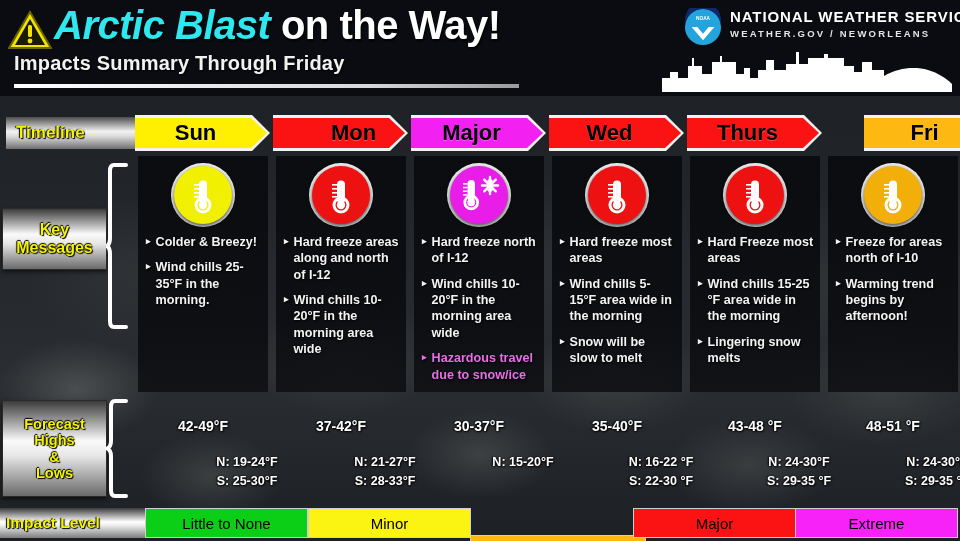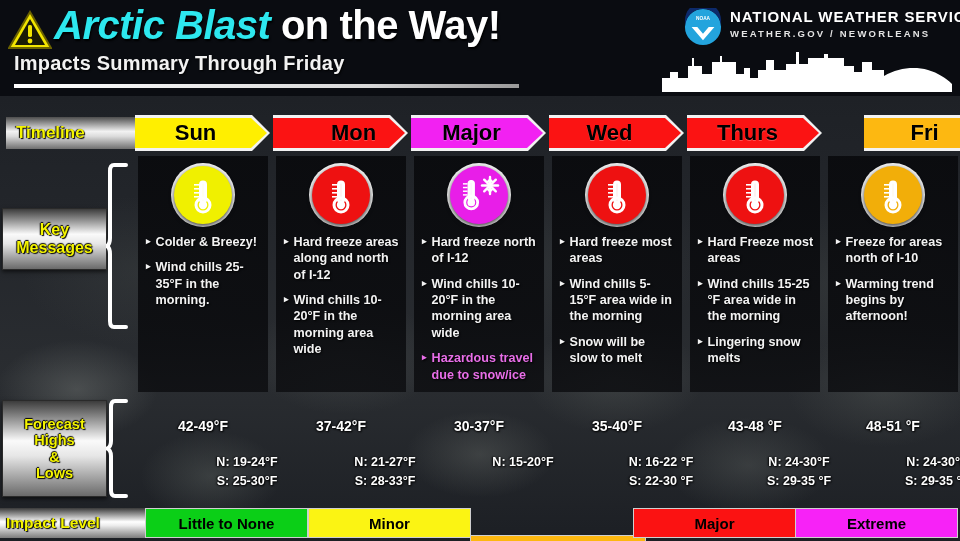--- a/index.html
+++ b/index.html
@@ -140,21 +140,21 @@
     background:linear-gradient(180deg,#3a3a3a 0%,#ffffff 46%,#ededed 58%,#7c7c7c 100%);
     display:flex; align-items:center;
   }
   .impact-label span{
     margin-left:6px; font-size:15.5px; font-weight:bold; color:#f5f500;
     text-shadow:1px 1px 1px #000,-1px 0 1px #000;
   }
   .imp-seg{
     position:absolute; top:0; height:30px;
     display:flex; align-items:center; justify-content:center;
-    font-size:15px; font-weight:bold; color:#000;
+    font-size:15px; font-weight:normal; color:#000;
     border:1px solid #cfcfcf;
   }
 </style>
 </head>
 <body>
 
 <div id="root">
 
   <div class="bg"></div>
   <div class="bg-dark-top"></div>

